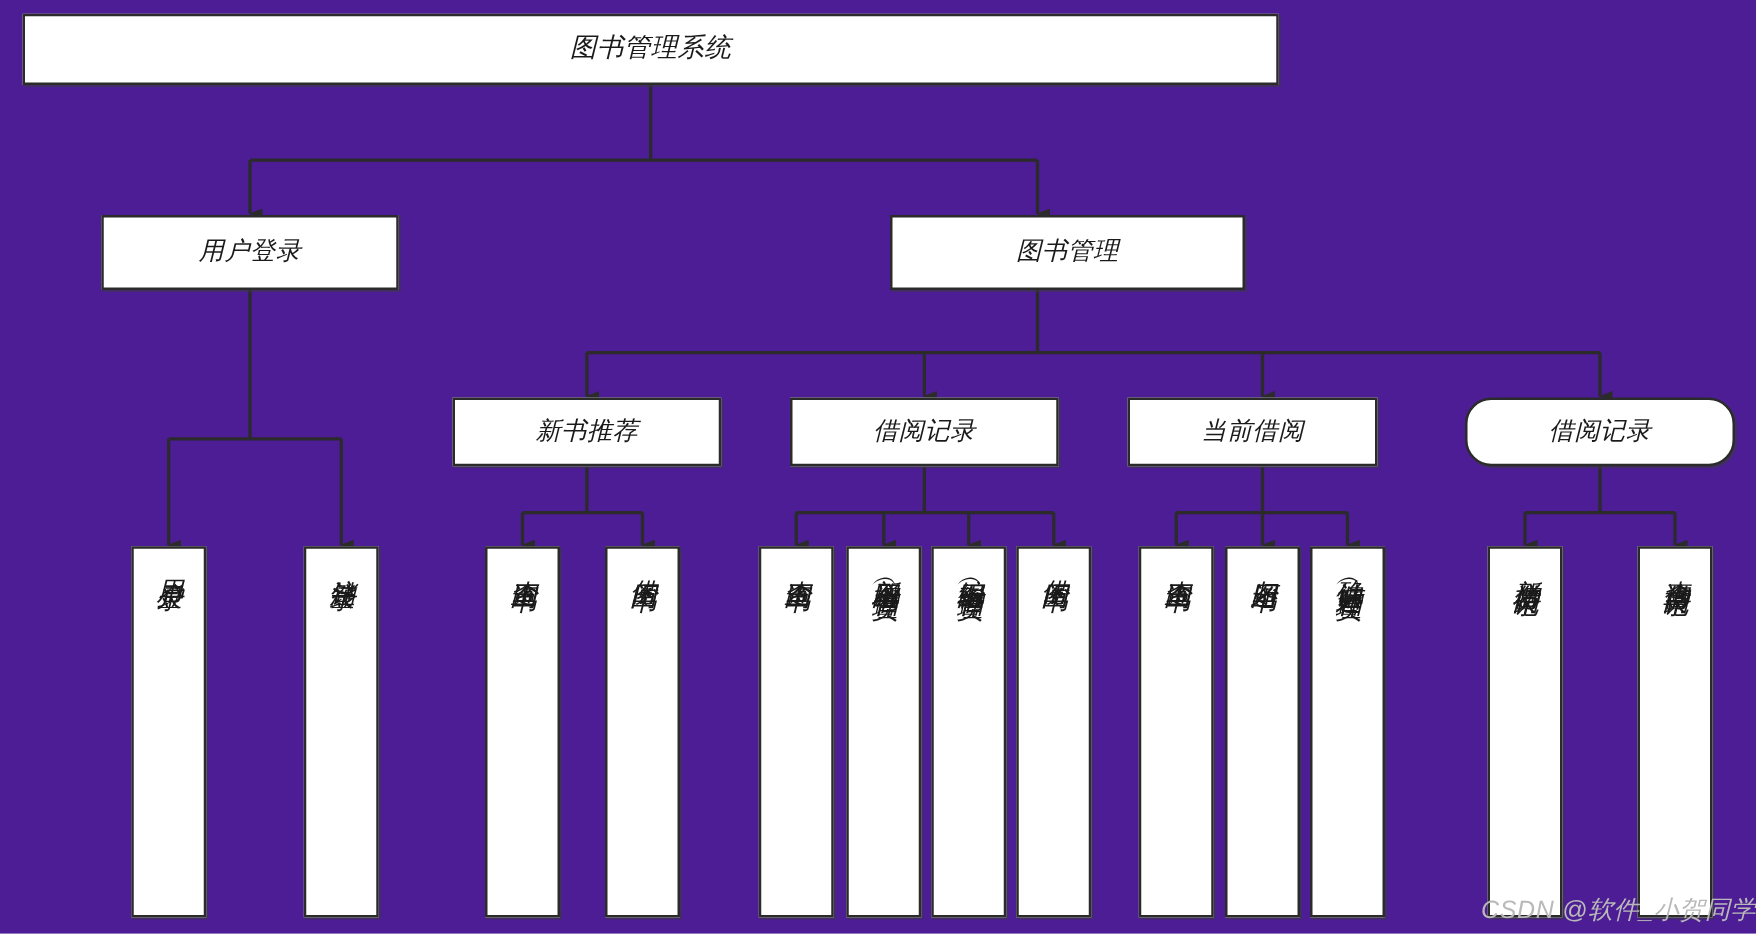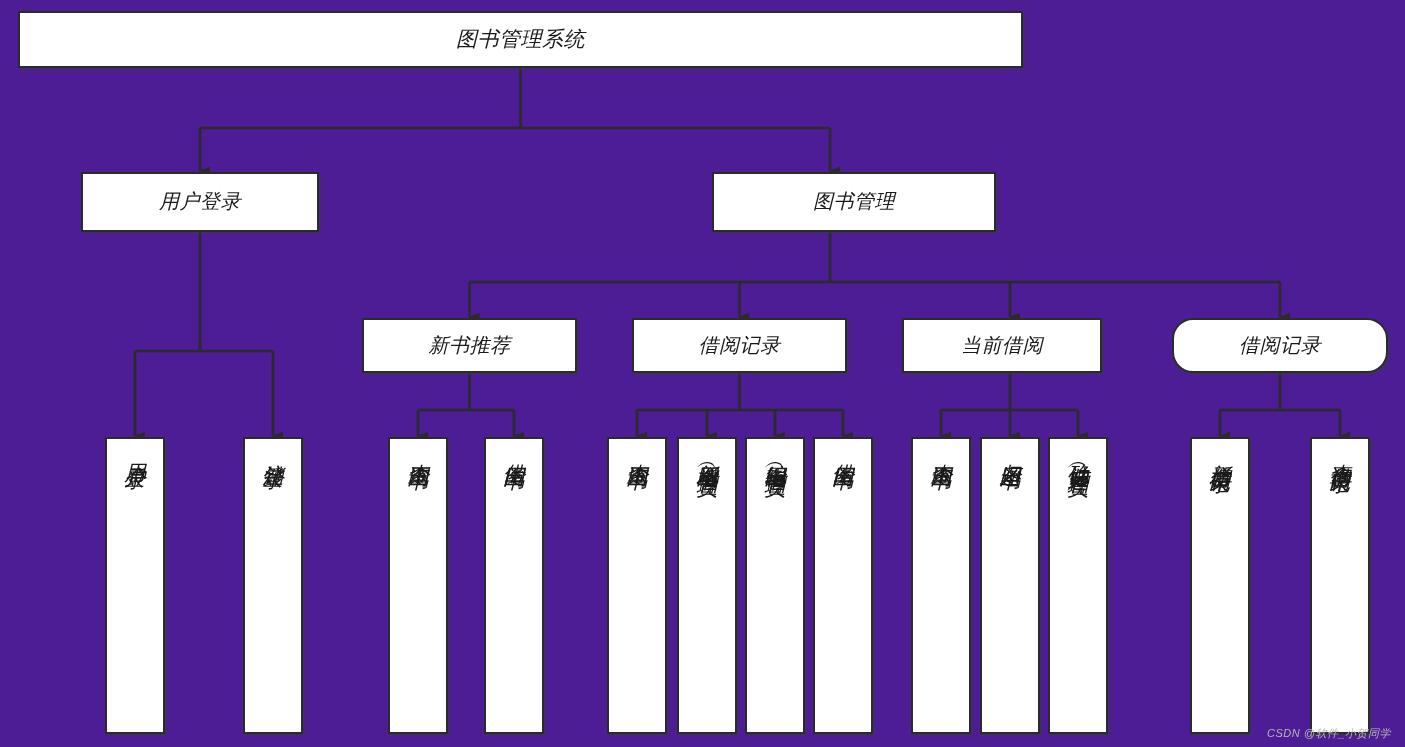--- a/index.html
+++ b/index.html
@@ -53,23 +53,23 @@
   .node.leaf .label {
     writing-mode: vertical-rl;
     text-orientation: upright;
     font-size: 21px;
     line-height: 1.12;
     letter-spacing: 2px;
     white-space: nowrap;
   }
   #watermark {
     position: absolute;
-    right: 14px;
+    right: 0;
     bottom: 6px;
-    font-size: 11px;
+    font-size: 20px;
     color: #b9b9b9;
     letter-spacing: 0.5px;
     white-space: nowrap;
     user-select: none;
   }
 </style>
 </head>
 <body>
 
 <div id="canvas">

